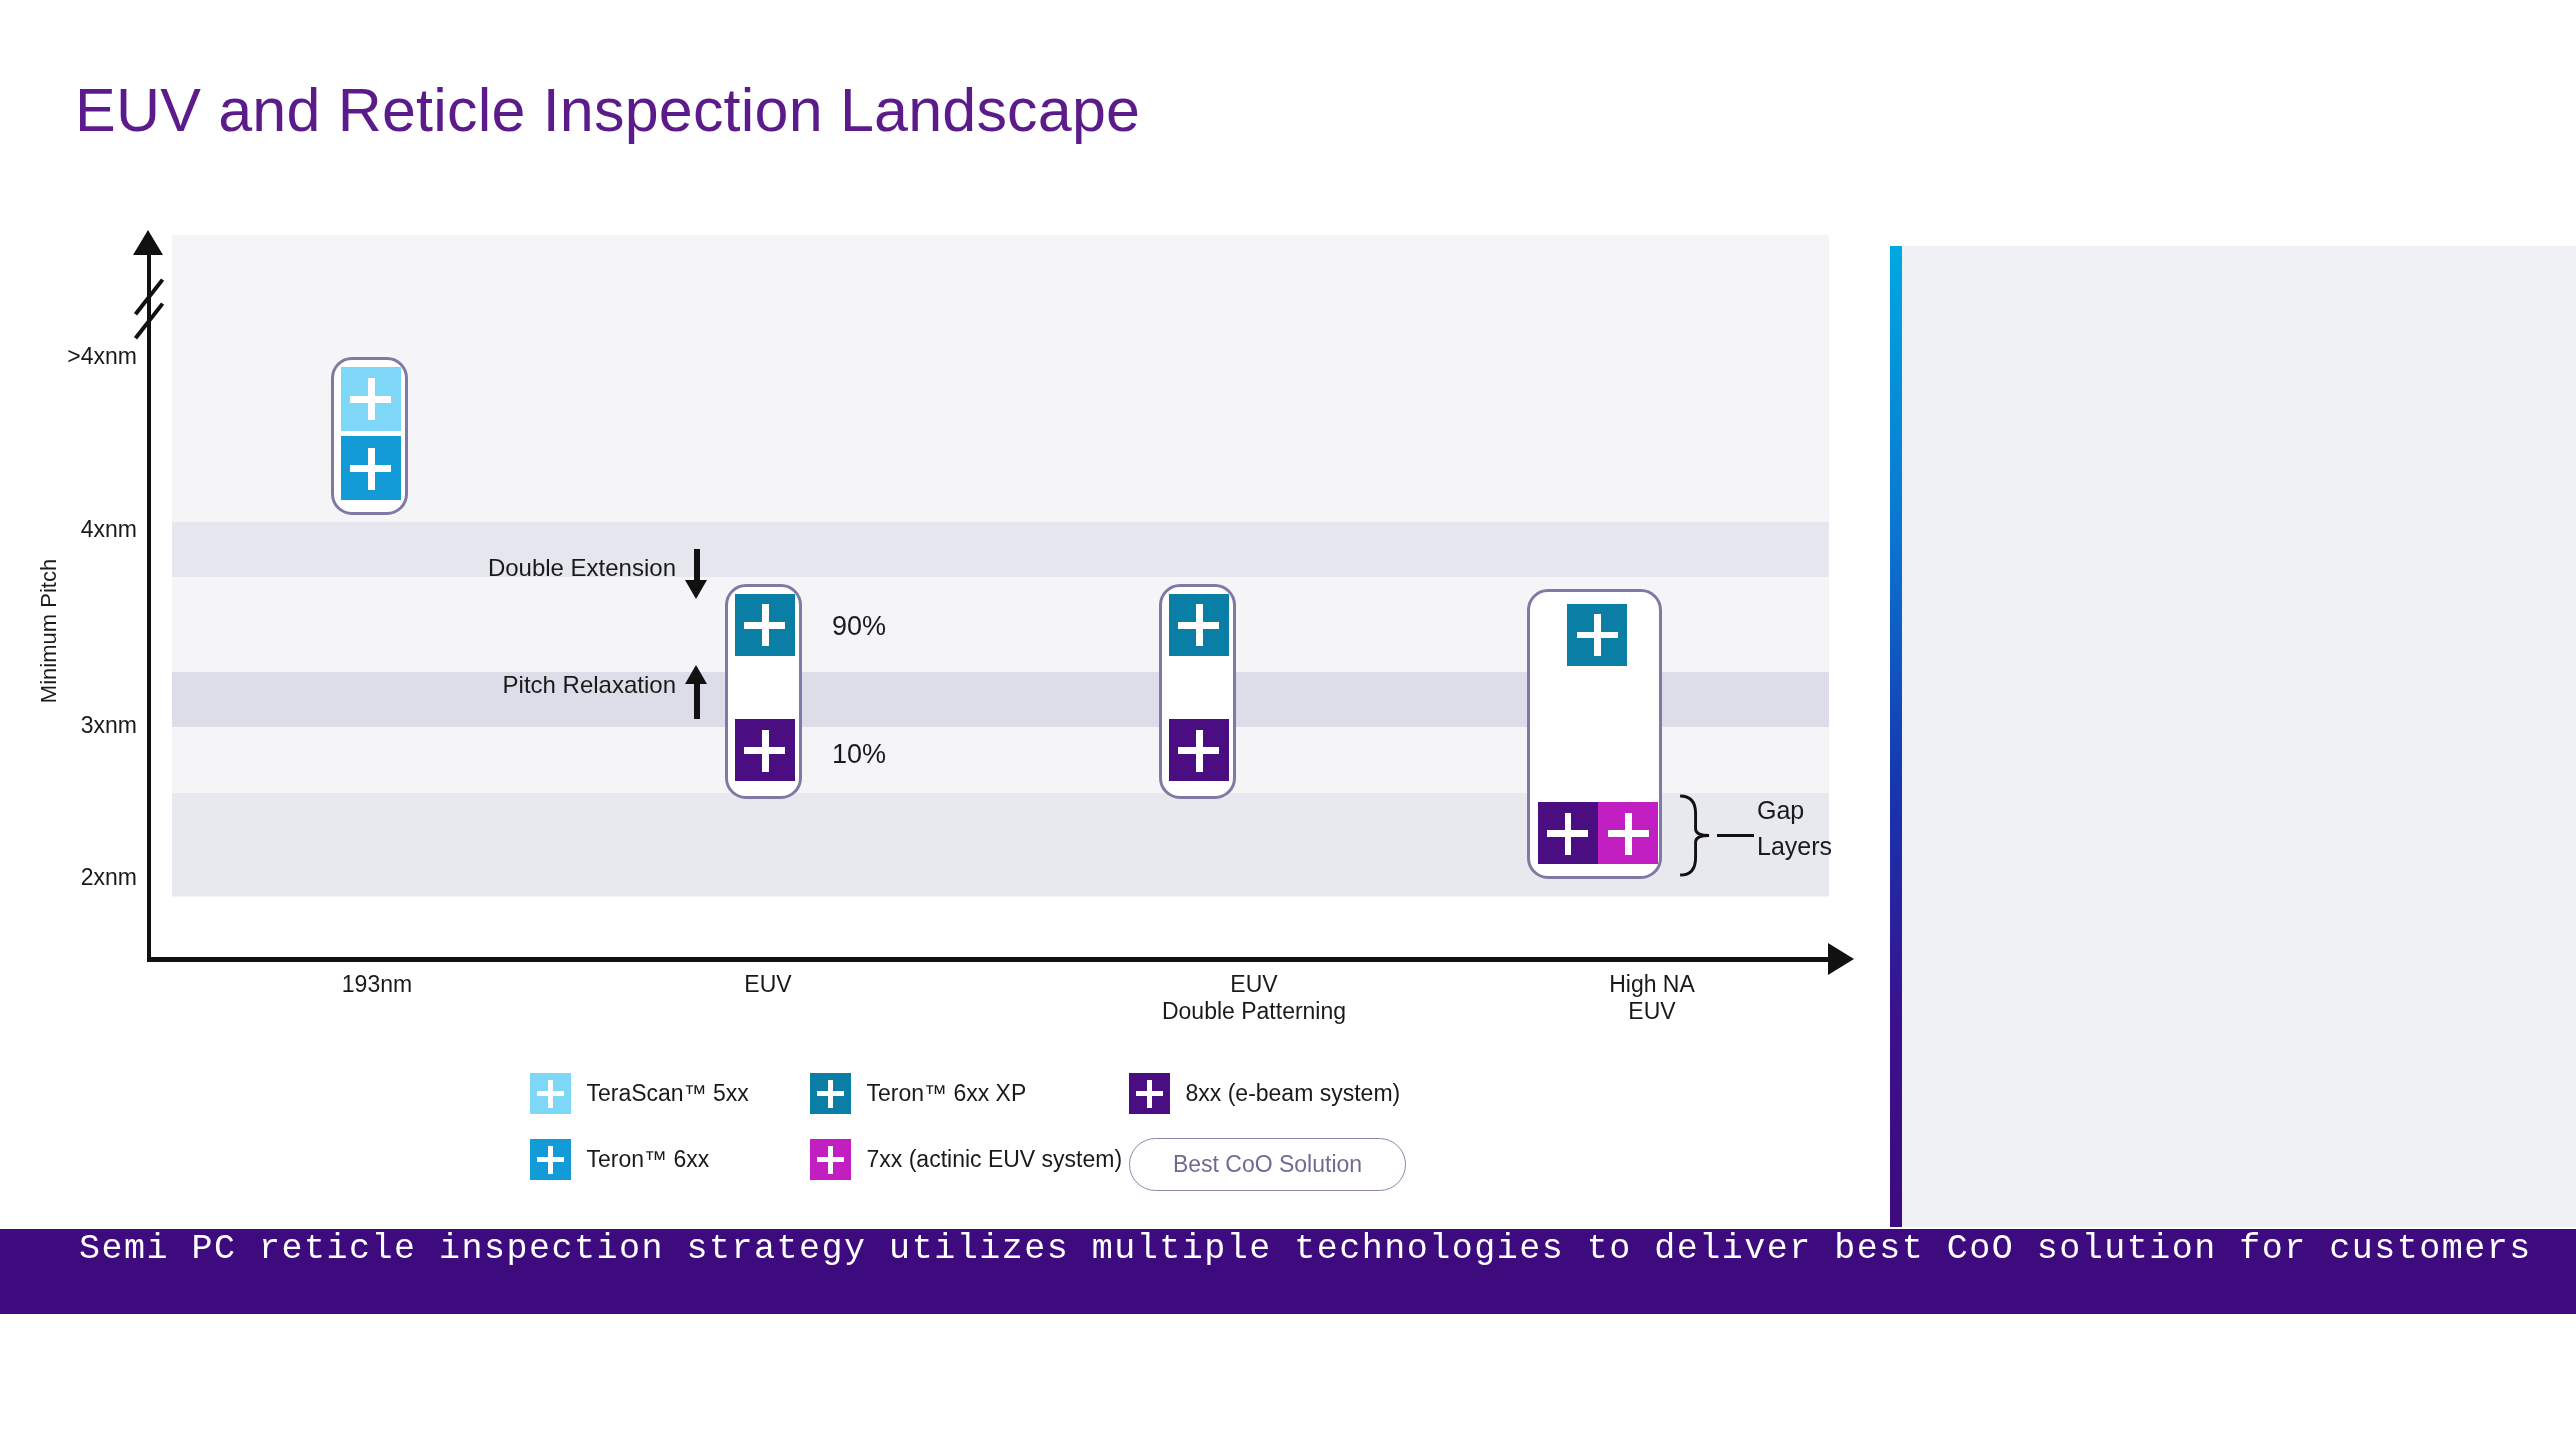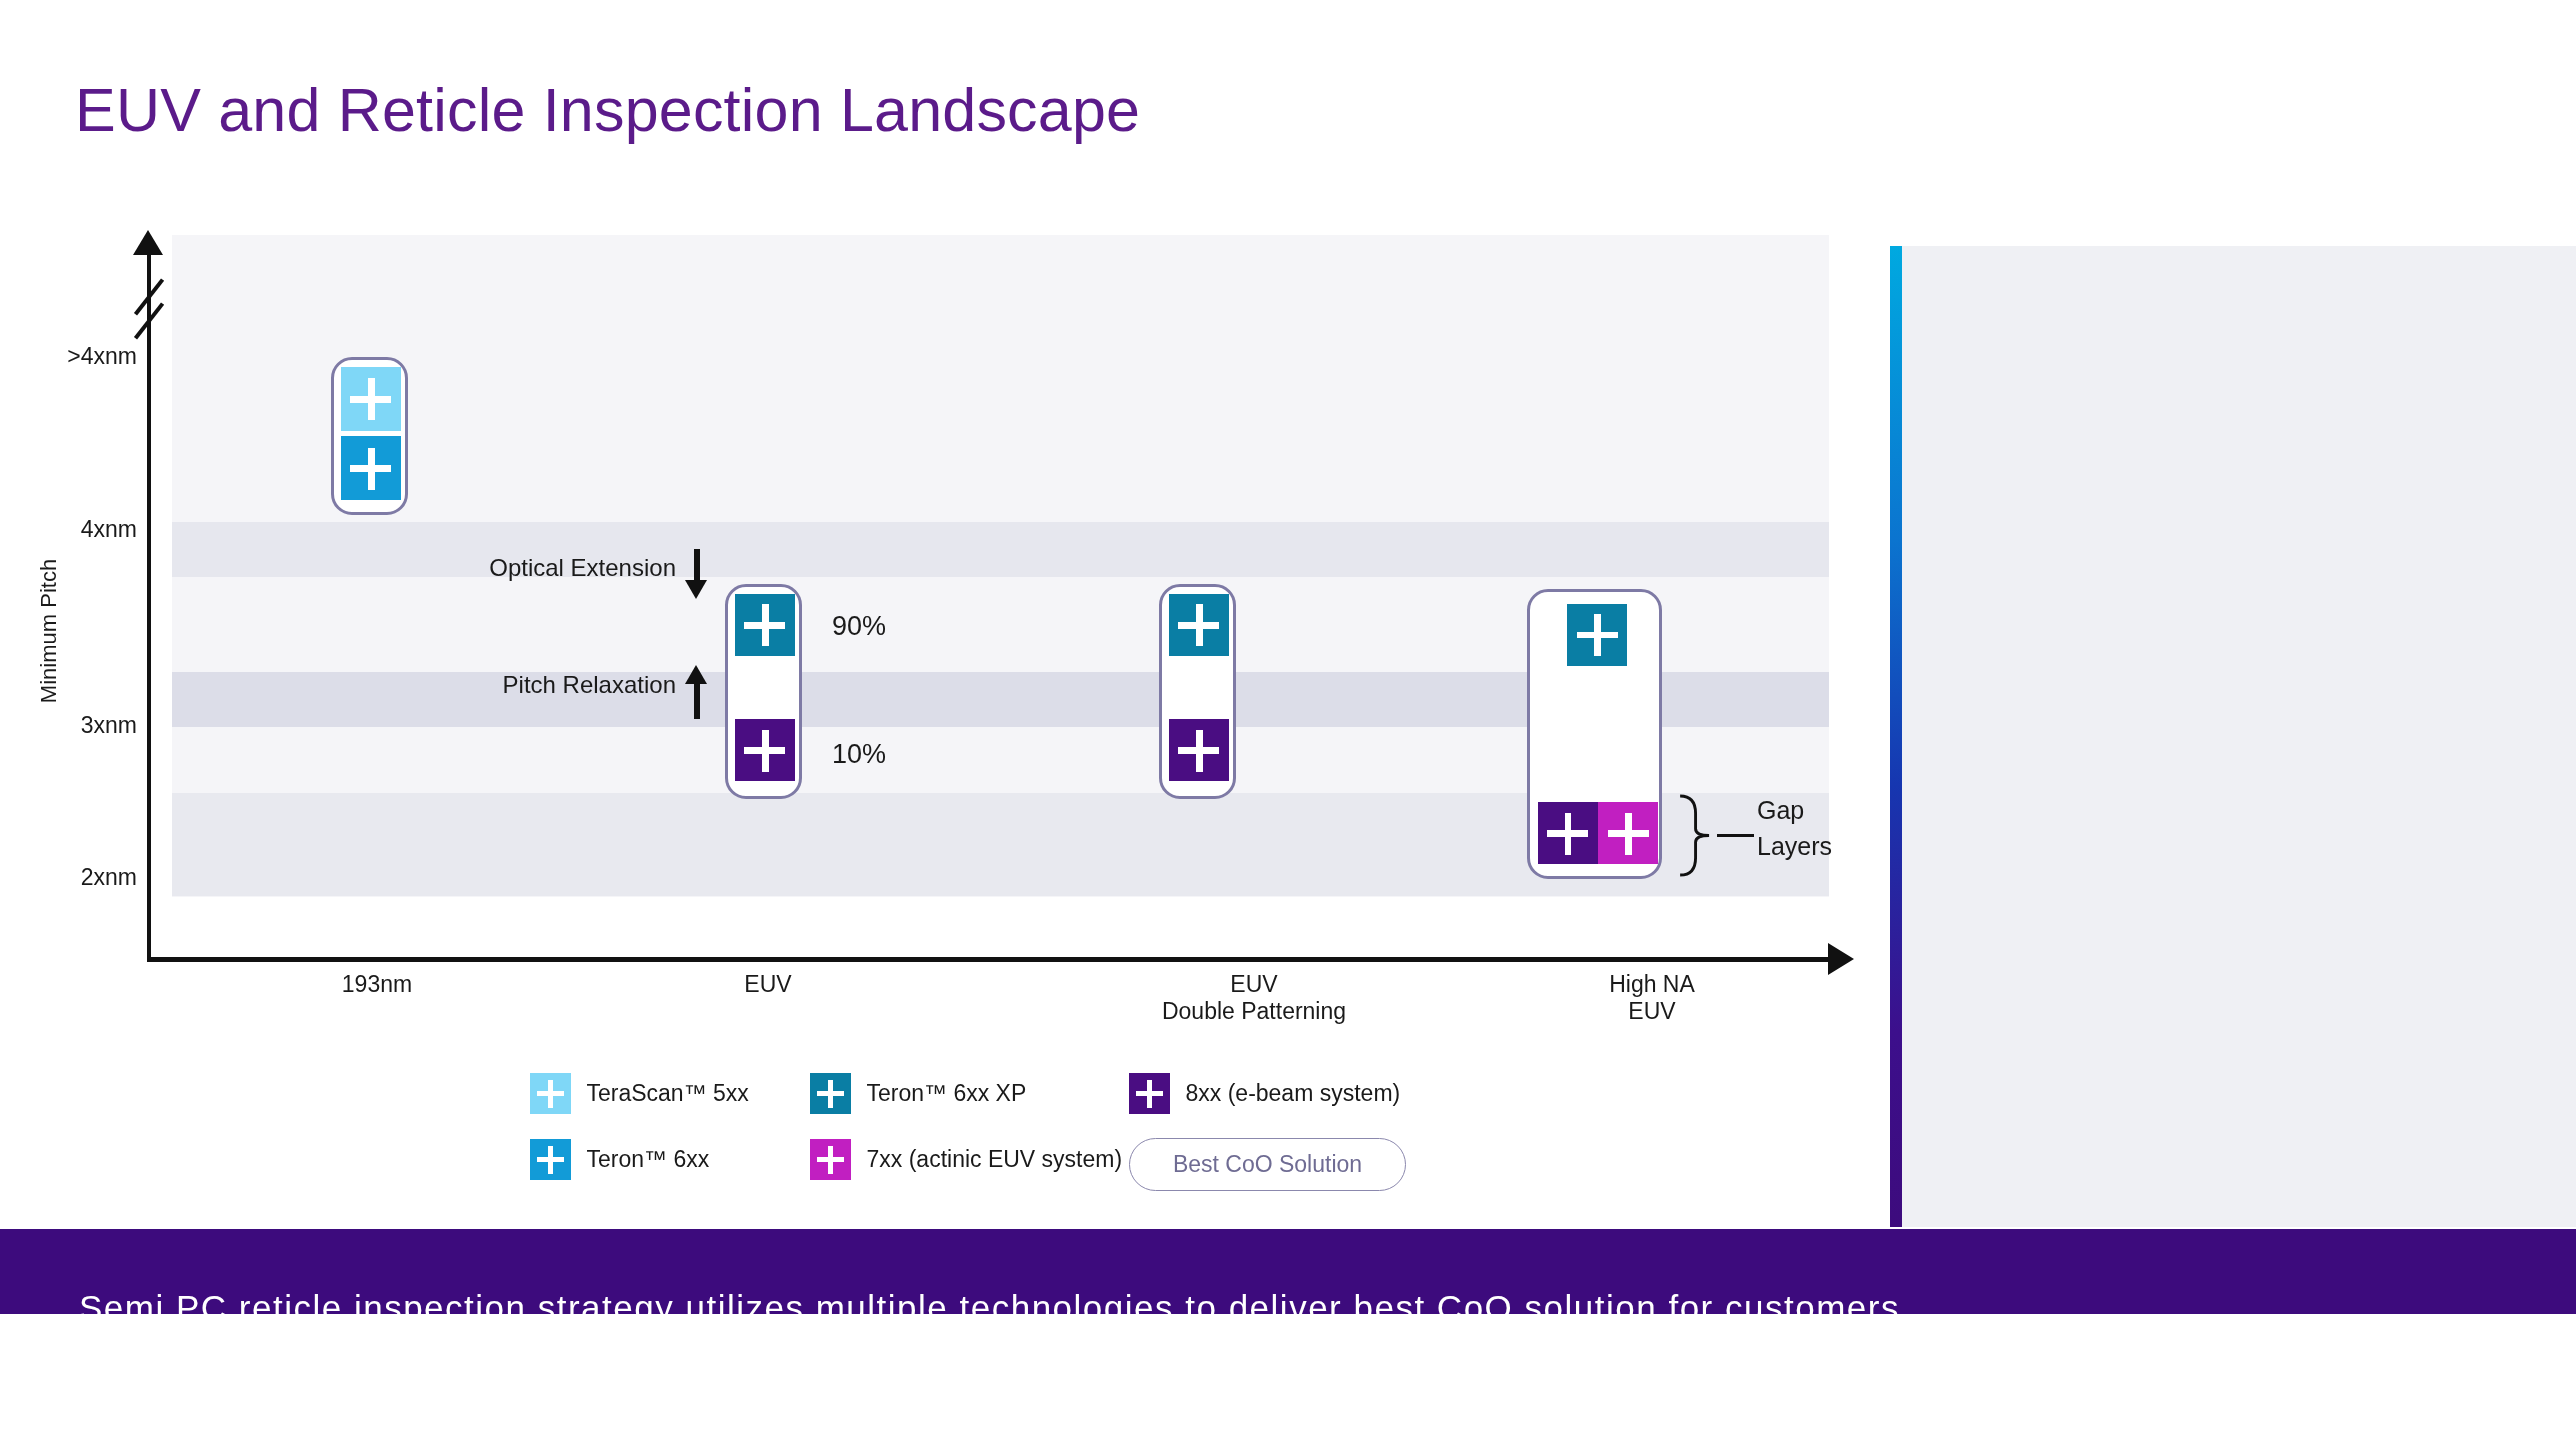--- a/index.html
+++ b/index.html
@@ -147,21 +147,21 @@
     display:block;width:13.5px;height:13.5px;background:#29a8e0;
   }
   .bullet-text{
     font-size:30px;line-height:41px;color:#1a1a1a;
   }
 
   
   #banner{
     position:absolute;left:0;top:1229px;width:2576px;height:99px;
     background:#3d0b7d;
-    display:flex;align-items:flex-end;
+    display:flex;align-items:flex-start;font-family:Liberation Mono, monospace;
   }
   #banner-text{
     color:#ffffff;font-size:35px;letter-spacing:1.5px;
     margin-left:79px;white-space:nowrap;
   }
   
   #footer{position:absolute;left:0;top:1314px;width:2576px;height:135px;background:#fff;}
 </style>
 </head>
 <body>
@@ -260,21 +260,21 @@
 
   <svg id="gap-brace" viewBox="0 0 40 86">
     <path d="M2 2 Q18 2 18 20 L18 36 Q18 43 32 43 Q18 43 18 50 L18 66 Q18 84 2 84" fill="none" stroke="#111" stroke-width="3"></path>
   </svg>
   <div id="gap-connector"></div>
   <div id="gap-label">
     <div>Gap</div>
     <div>Layers</div>
   </div>
 
-  <div class="annot-label" style="left:290px;top:554px;width:386px;">Optical Extension</div>
+  <div class="annot-label" style="left:290px;top:554px;width:386px;">Double Extension</div>
   <div class="arrow-shaft" style="left:694px;top:549px;height:37px;"></div>
   <div class="arrow-head-down" style="left:685px;top:580px;"></div>
 
   <div class="annot-label" style="left:290px;top:671px;width:386px;">Pitch Relaxation</div>
   <div class="arrow-shaft" style="left:694px;top:682px;height:37px;"></div>
   <div class="arrow-head-up" style="left:685px;top:665px;"></div>
 
   <div id="legend">
     <div class="legend-item" style="left:0px;top:0px;">
       <span class="legend-swatch" style="background:#7fd7f7;">

